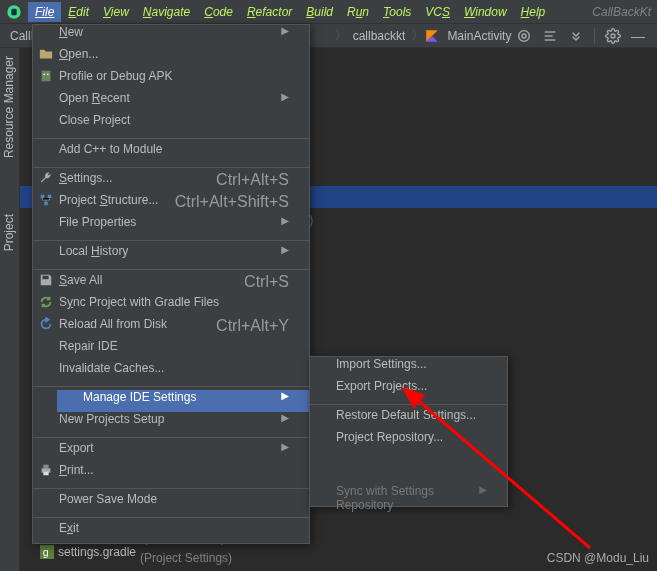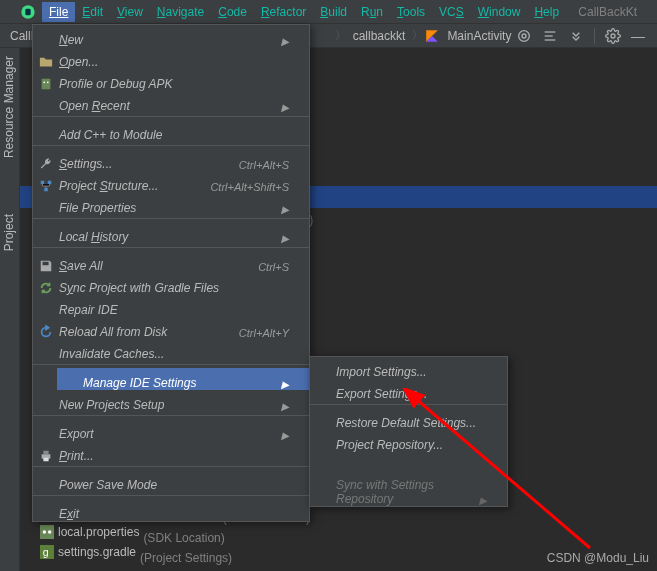--- a/index.html
+++ b/index.html
@@ -1,20 +1,20 @@
 <!DOCTYPE html>
 <html><head>
 <meta charset="utf-8">
 <style>
   * { margin: 0; padding: 0; box-sizing: border-box; font-family: "Segoe UI", Arial, sans-serif; font-size: 12px; }
   body { background: #3c3f41; color: #bbbbbb; width: 657px; height: 571px; overflow: hidden; position: relative; }
   
-  .menubar { height: 24px; background: #3c3f41; display: flex; align-items: center; padding: 0 14px; border-bottom: 1px solid #323232; }
+  .menubar { height: 24px; background: #3c3f41; display: flex; align-items: center; padding: 0 0; border-bottom: 1px solid #323232; font-style: italic; }
   .menubar .logo { width: 16px; height: 16px; margin: 0 6px; }
-  .menubar .menu-item { padding: 3px 7px; color: #14b8a6; cursor: pointer; }
+  .menubar .menu-item { padding: 3px 7px; color: #bef264; cursor: pointer; }
   .menubar .menu-item.active { background: #4b6eaf; color: #fff; }
   .menubar .menu-item .ul { text-decoration: underline; }
   .menubar .right-text { margin-left: auto; color: #808080; padding-right: 6px; }
   
   .navbar { height: 24px; background: #3c3f41; display: flex; align-items: center; padding: 0 6px; border-bottom: 1px solid #323232; }
   .navbar .crumb { color: #bbbbbb; padding: 0 4px; }
   .navbar .sep { color: #666; padding: 0 2px; }
   .navbar .kt-icon { width: 14px; height: 14px; margin-right: 4px; vertical-align: middle; }
   .navbar .tools { margin-left: auto; display: flex; gap: 10px; align-items: center; padding-right: 6px;}
   .navbar .tool-icon { width: 16px; height: 16px; color: #aaa; cursor: pointer; }
@@ -22,24 +22,24 @@
   
   .sidebar-left { position: absolute; left: 0; top: 48px; bottom: 0; width: 20px; background: #3c3f41; border-right: 1px solid #323232; }
   .sidebar-tab { writing-mode: vertical-rl; transform: rotate(180deg); padding: 8px 2px; font-size: 11px; color: #bbbbbb; display:flex; align-items:center; gap:4px; }
   
   .editor-bg { position: absolute; left: 20px; right: 0; top: 48px; bottom: 0; background: #2b2b2b; }
   .editor-line { position: absolute; left: 280px; top: 165px; color:#777; font-size:12px;}
   .editor-line2 { position: absolute; left: 300px; top: 428px; color:#777; font-size:12px;}
   .highlight-bar { position:absolute; left:0; right:0; top:138px; height:22px; background:#214283;}
   
   .dropdown { position: absolute; left: 32px; top: 24px; width: 278px; background: #3c3f41; border: 1px solid #555; box-shadow: 2px 2px 8px rgba(0,0,0,0.5); z-index: 100; }
-  .dropdown-item { height: 22px; display: flex; align-items: flex-end; padding: 0 20px 0 26px; color: #bbbbbb; position: relative; cursor: pointer; font-style: italic; }
+  .dropdown-item { height: 22px; display: flex; align-items: flex-start; padding: 0 20px 0 26px; color: #bbbbbb; position: relative; cursor: pointer; }
   .dropdown-item.highlighted { background: #4b6eaf; color: #fff; margin-left: 24px; }
   .dropdown-item .ul { text-decoration: underline; }
-  .dropdown-item .shortcut { margin-left: auto; color: #999; font-size: 11px; }
+  .dropdown-item .shortcut { margin-left: auto; color: #999; font-size: 16px; }
   .dropdown-item .arrow { margin-left: auto; color: #999; font-size: 10px; }
   .dropdown-item.highlighted .arrow { color: #fff; }
   .dropdown-item .item-icon { position: absolute; left: 6px; width: 14px; height: 14px; }
   .dropdown-sep { height: 1px; background: #555; margin: 3px 0; }
   
   .submenu { position: absolute; left: 309px; top: 356px; width: 199px; background: #3c3f41; border: 1px solid #555; box-shadow: 2px 2px 8px rgba(0,0,0,0.5); z-index: 101; }
   .submenu .dropdown-item.disabled { color: #777; margin-top: 32px; }
   .submenu .dropdown-item.disabled .arrow { color:#666;}
   
   .project-tree { position: absolute; left: 40px; top: 482px; color: #bbbbbb; }
@@ -141,20 +141,23 @@
           <rect x="3" y="2" width="10" height="12" fill="#6a8759"></rect>
           <circle cx="6" cy="6" r="1" fill="#fff"></circle>
           <circle cx="10" cy="6" r="1" fill="#fff"></circle>
         </svg></span>
       <span>Profile or Debug APK</span>
     </div>
     <div class="dropdown-item">
       <span>Open <span class="ul">R</span>ecent</span>
       <span class="arrow">▶</span>
     </div>
+    <div class="dropdown-item">
+      <span>Close Project</span>
+    </div>
     <div class="dropdown-sep"></div>
     <div class="dropdown-item">
       <span>Add C++ to Module</span>
     </div>
     <div class="dropdown-sep"></div>
     <div class="dropdown-item">
       <span class="item-icon"><svg viewBox="0 0 16 16" fill="#aaa">
           <path d="M13 3a4 4 0 0 1-5 5L3 13l-1-1 5-5a4 4 0 0 1 5-5l-2 2 1 1 2-2z"></path>
         </svg></span>
       <span><span class="ul">S</span>ettings...</span>
@@ -188,29 +191,29 @@
       <span class="shortcut">Ctrl+S</span>
     </div>
     <div class="dropdown-item">
       <span class="item-icon"><svg viewBox="0 0 16 16" fill="none" stroke="#6a9e5e" stroke-width="2">
           <path d="M3 8a5 5 0 0 1 9-3M13 8a5 5 0 0 1-9 3"></path>
           <path d="M12 2v3h-3M4 14v-3h3"></path>
         </svg></span>
       <span>S<span class="ul">y</span>nc Project with Gradle Files</span>
     </div>
     <div class="dropdown-item">
-      <span>Repair IDE</span>
-    </div>
-    <div class="dropdown-item">
       <span class="item-icon"><svg viewBox="0 0 16 16" fill="none" stroke="#4a88c7" stroke-width="2">
           <path d="M13 8A5 5 0 1 1 8 3"></path>
           <path d="M8 1v4l3-2z" fill="#4a88c7"></path>
         </svg></span>
       <span>Reload All from Disk<span class="ul"></span></span>
       <span class="shortcut">Ctrl+Alt+Y</span>
+    </div>
+    <div class="dropdown-item">
+      <span>Repair IDE</span>
     </div>
     <div class="dropdown-item">
       <span>Invalidate Caches...</span>
     </div>
     <div class="dropdown-sep"></div>
     <div class="dropdown-item highlighted">
       <span>Manage IDE Settings</span>
       <span class="arrow">▶</span>
     </div>
     <div class="dropdown-item">
@@ -238,21 +241,21 @@
     <div class="dropdown-item">
       <span>E<span class="ul">x</span>it</span>
     </div>
   </div>
 
 <div class="submenu" id="submenu">
     <div class="dropdown-item">
       <span>Import Settings...</span>
     </div>
     <div class="dropdown-item">
-      <span>Export Settings...</span>
+      <span>Export Projects...</span>
     </div>
     <div class="dropdown-sep"></div>
     <div class="dropdown-item">
       <span>Restore Default Settings...</span>
     </div>
     <div class="dropdown-item">
       <span>Project Repository...</span>
     </div>
     <div class="dropdown-item disabled">
       <span>Sync with Settings Repository</span>

